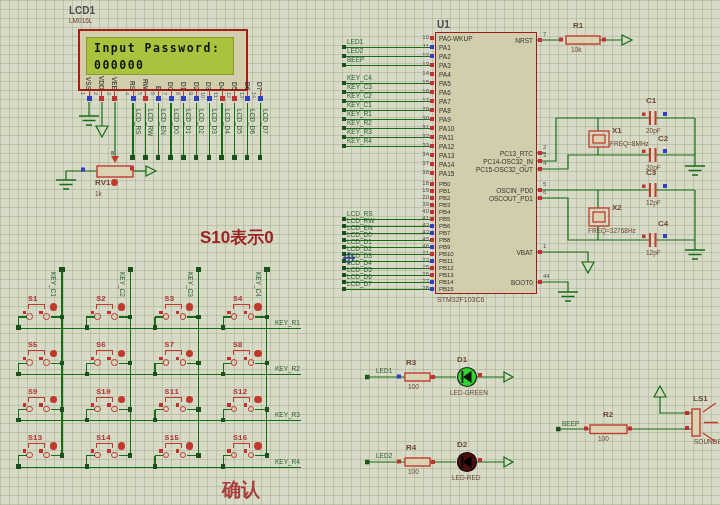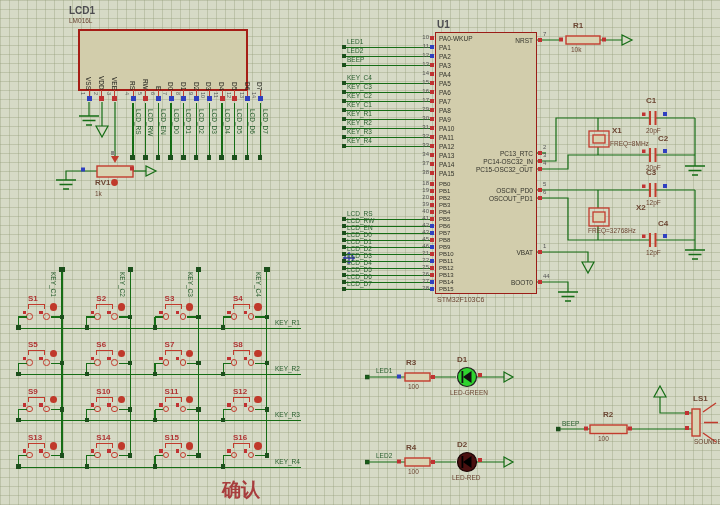--- a/index.html
+++ b/index.html
@@ -51,21 +51,21 @@
   .pwire{position:absolute;left:-90px;top:3px;width:85px;height:1.2px;background:#156d15;}
   .pend{position:absolute;left:-93.5px;top:1px;width:4.5px;height:4.5px;background:#1c4f1c;}
   .pnet{position:absolute;left:-88px;top:-5.5px;font-size:6.5px;color:#275e2d;white-space:nowrap;}
   .rpin{position:absolute;left:537px;}
   .rname{position:absolute;left:-102px;top:-3.5px;width:98px;text-align:right;
     font-size:6.5px;color:#33332b;white-space:nowrap;}
   .rnum{position:absolute;left:6px;top:-9px;font-size:6px;color:#555;}
   .rsq{position:absolute;left:0.5px;top:-2px;width:4px;height:4px;background:#c03232;}
   
   .btnhost .btn{left:calc(18px + var(--c)*68.3px);top:calc(297px + var(--r)*46.3px);
-    width:50px;height:36px;}
+    width:50px;height:36px;font-family:Liberation Mono, monospace;}
   .s-label{position:absolute;left:10px;top:-3px;font-size:8px;font-weight:bold;color:#b03434;}
   .bbar{position:absolute;left:10px;top:7px;width:17px;height:5px;box-sizing:border-box;
     border:1.6px solid #c23b2d;border-bottom:none;}
   .bc{position:absolute;top:16px;width:4.5px;height:4.5px;border:1.6px solid #c23b2d;border-radius:50%;}
   .bc1{left:8px;} .bc2{left:25px;}
   .bdot{position:absolute;left:31.5px;top:6.3px;width:7.4px;height:7.4px;background:#c0392b;border-radius:50%;}
   .bt{position:absolute;top:13.5px;width:3.5px;height:3.5px;background:#c03232;}
   .bt1{left:4.5px;} .bt2{left:21px;}
   .wl{position:absolute;left:0;top:19.4px;width:8.5px;height:1.2px;background:#156d15;}
   .wv{position:absolute;left:-0.2px;top:20px;width:1.2px;height:11px;background:#156d15;}
@@ -206,20 +206,24 @@
 
     <g stroke="#2d35a0" stroke-width="1.3" fill="none">
       <circle cx="349" cy="258" r="4.2"></circle>
       <path d="M343,258 H355 M349,252 V264"></path>
     </g>
   </svg>
 
   <div class="bigref" style="left:69px;top:5px;">LCD1</div>
   <div class="val" style="left:69px;top:17px;">LM016L</div>
   <div id="lcd-body"></div>
+  <div id="lcd-screen">
+    <div class="lcd-line" style="top:3px;">Input Password:</div>
+    <div class="lcd-line" style="top:20px;">000000</div>
+  </div>
   <div class="lgrp-pwr">
     <div class="lpin sq-b" style="--i: 0;">
       <span class="lname">VSS</span>
       <span class="lnum">1</span>
       <span class="lstub"></span>
       <span class="lsq"></span>
     </div>
 
     <div class="lpin sq-r" style="--i: 1;">
       <span class="lname">VDD</span>
@@ -378,20 +382,21 @@
 
     <div class="lnet-item" style="--i: 7;">
       <span class="nwire"></span>
       <span class="nlabel">LCD_D7</span>
       <span class="nend"></span>
     </div>
   </div>
   <div class="ref" style="left:95px;top:178px;">RV1</div>
   <div class="val" style="left:95px;top:190px;">1k</div>
 
+  <div class="cn-note" style="left:200px;top:226px;">S10表示0</div>
   <div class="cn-action" style="left:222px;top:477px;">确认</div>
 
   <div class="colhost">
     <div class="colline" style="--i: 0;">
       <span class="ctop"></span>
       <span class="clabel">KEY_C1</span>
     </div>
 
     <div class="colline" style="--i: 1;">
       <span class="ctop"></span>
@@ -979,21 +984,21 @@
   <div class="rpin" style="top:282px;">
     <span class="rname">BOOT0</span>
     <span class="rnum">44</span>
     <span class="rsq"></span>
   </div>
 
   <div class="ref" style="left:573px;top:21px;">R1</div>
   <div class="val" style="left:571px;top:46px;">10k</div>
   <div class="ref" style="left:612px;top:126px;">X1</div>
   <div class="val" style="left:610px;top:140px;">FREQ=8MHz</div>
-  <div class="ref" style="left:612px;top:203px;margin-left:24px;">X2</div>
+  <div class="ref" style="left:612px;top:203px;">X2</div>
   <div class="val" style="left:588px;top:227px;">FREQ=32768Hz</div>
   <div class="ref" style="left:646px;top:96px;">C1</div>
   <div class="val" style="left:646px;top:127px;">20pF</div>
   <div class="ref" style="left:658px;top:134px;">C2</div>
   <div class="val" style="left:646px;top:164px;">20pF</div>
   <div class="ref" style="left:646px;top:168px;">C3</div>
   <div class="val" style="left:646px;top:199px;">12pF</div>
   <div class="ref" style="left:658px;top:219px;">C4</div>
   <div class="val" style="left:646px;top:249px;">12pF</div>
 

